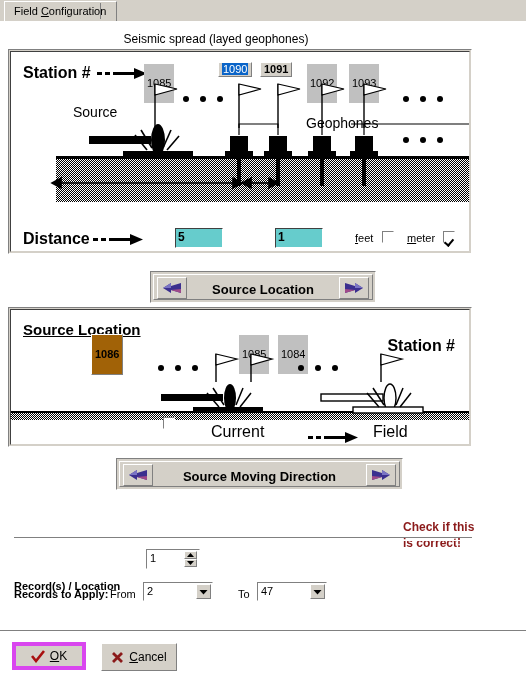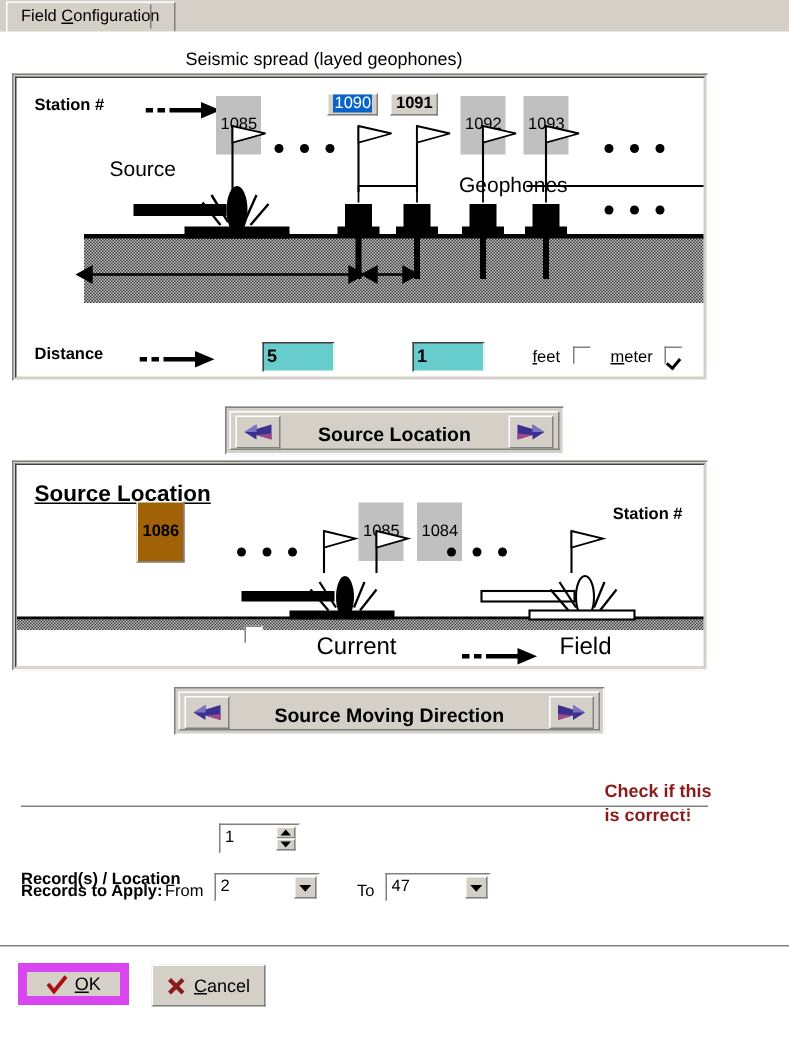--- a/index.html
+++ b/index.html
@@ -65,21 +65,21 @@
     border-left:1px solid #404040;
     border-right:1px solid #d4d0c8;
     border-bottom:1px solid #d4d0c8;
     overflow:hidden;
   }
   
   #panel1{left:8px;top:27px;width:464px;height:205px;}
   #panel2{left:8px;top:285px;width:464px;height:140px;}
 
   .lbl-bold{
-    position:absolute;font-weight:bold;font-size:11px;color:#000;white-space:nowrap;
+    position:absolute;font-weight:bold;font-size:16px;color:#000;white-space:nowrap;
   }
   .lbl-plain{
     position:absolute;font-size:13px;color:#000;white-space:nowrap;
   }
   
   .stn{
     position:absolute;
     background:#c0c0c0;
     color:#000;
     font-size:11px;
@@ -192,21 +192,21 @@
   }
   
   .dlgbtn{
     position:absolute;height:28px;background:#d4d0c8;
     border-top:1px solid #ffffff;border-left:1px solid #ffffff;
     border-right:1px solid #808080;border-bottom:1px solid #808080;
     box-sizing:border-box;
     display:flex;align-items:center;justify-content:center;gap:5px;
     font-size:12px;color:#000;
   }
-  .dlgbtn.focus{border:6px solid #d946ef;}
+  .dlgbtn.focus{border:4px solid #d946ef;}
   .dlgbtn u{text-decoration:underline;}
   svg{display:block;}
 </style>
 </head>
 <body>
 
 <div class="tabstrip">
   <div class="tab-filler"></div>
   <div class="tab">
     <span>Field </span><u>C</u><span>onfiguration</span>

